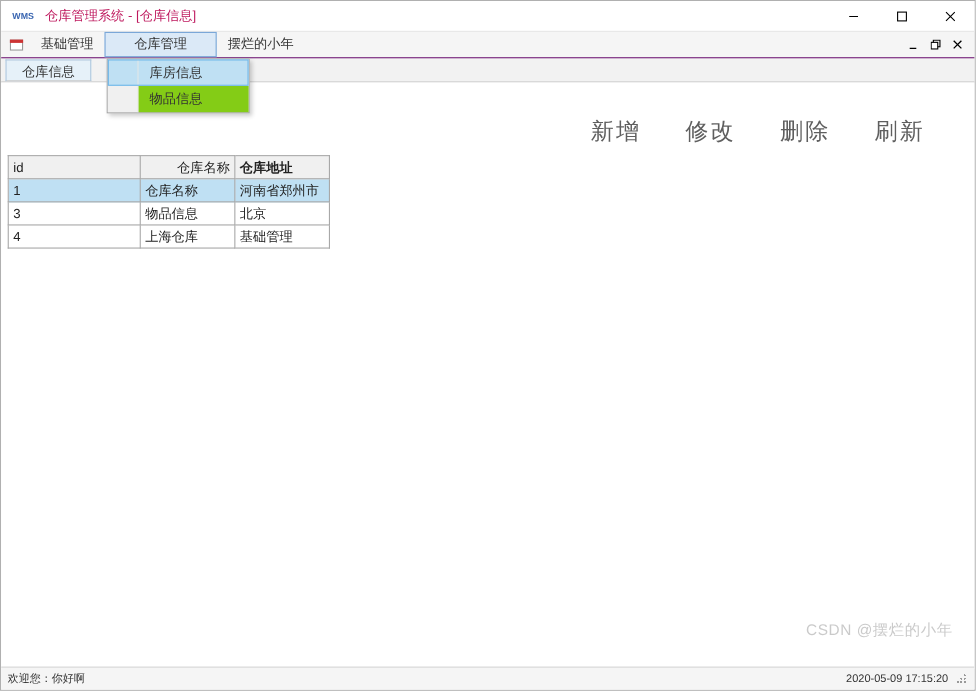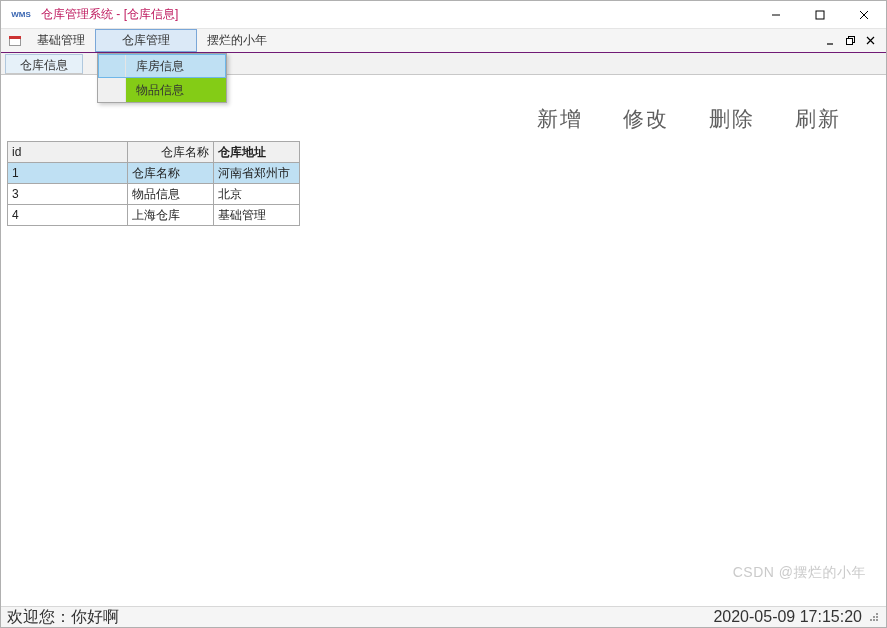--- a/index.html
+++ b/index.html
@@ -218,21 +218,21 @@
     }
     
     .statusbar {
       position: absolute;
       left: 0; right: 0; bottom: 0;
       height: 21px;
       background: #f5f5f5;
       border-top: 1px solid #d8d8d8;
       display: flex;
       align-items: center;
-      font-size: 16px;
+      font-size: 10px;
       padding: 0 6px;
       color: #333;
       text-align: right;
     }
     .sb-spacer { flex: 1; }
     
     .watermark {
       position: absolute;
       right: 20px;
       bottom: 26px;

